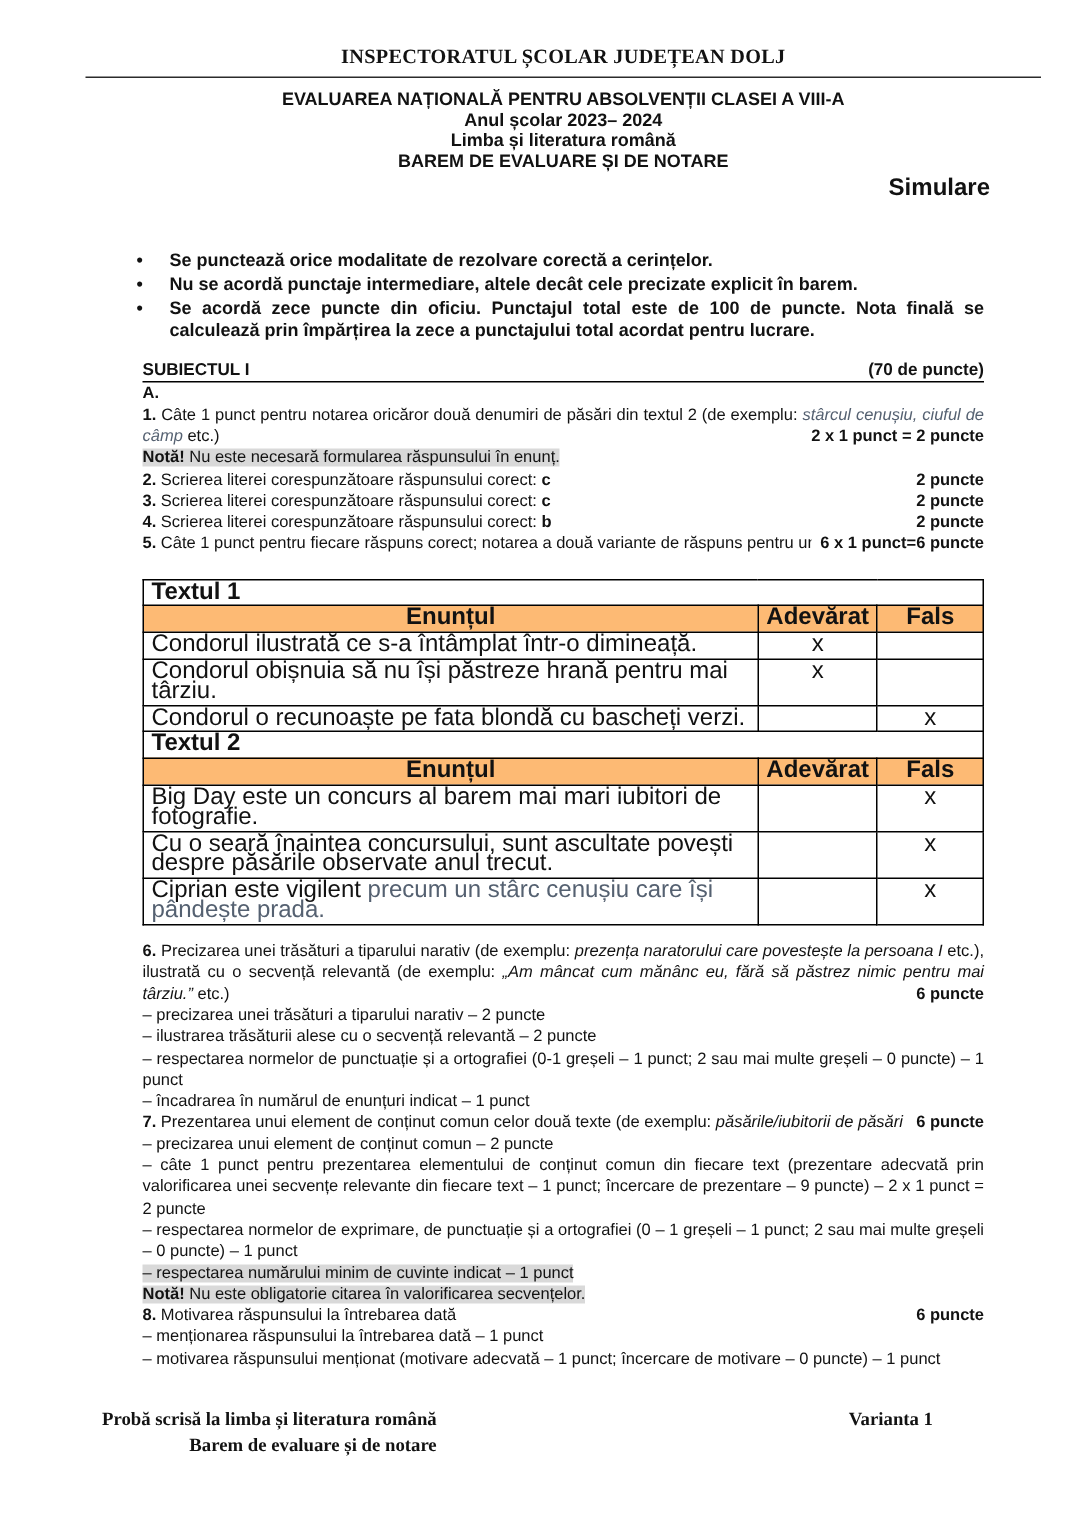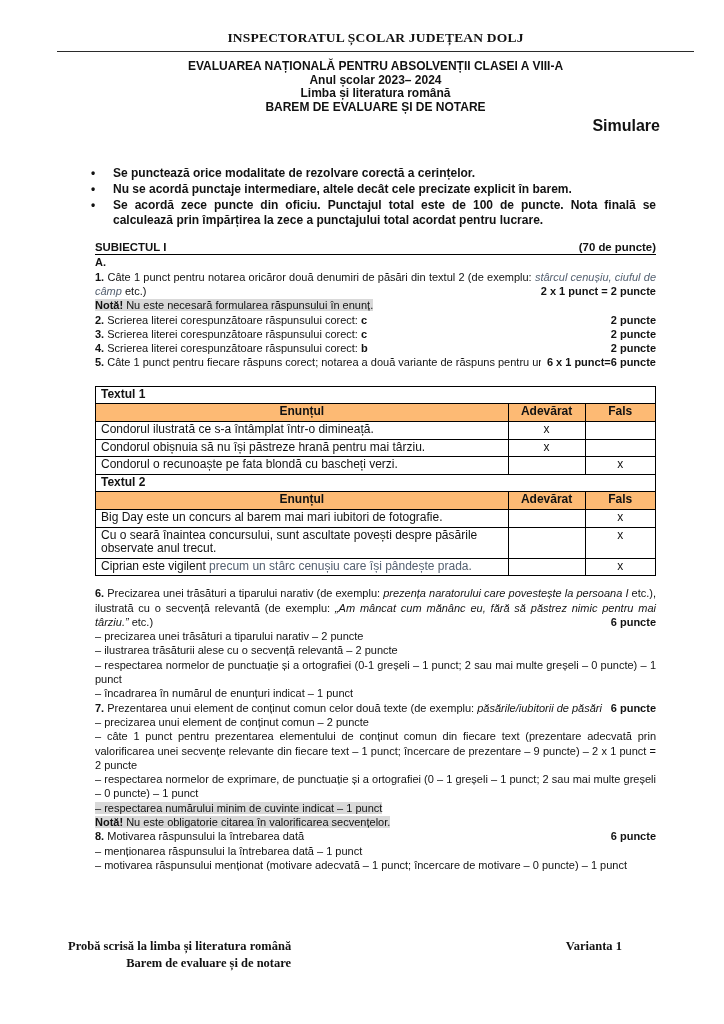--- a/index.html
+++ b/index.html
@@ -36,21 +36,21 @@
   .justify { text-align:justify; }
   .score { position:absolute; right:0; bottom:0; font-weight:bold; background:#fff; padding-left:6px; }
   .num { font-weight:bold; }
   .quote { color:#556171; font-style:italic; }
   .gray { color:#556171; }
   .it { font-style:italic; }
   .hl { background:#d9d9d9; }
 
   table.answers { border-collapse:collapse; width:100%; margin:16px 0 10px 0; }
   table.answers td {
-    border:1px solid #000; font-size:12px; line-height:13.6px;
+    border:1px solid #000; font-size:16px; line-height:13.6px;
     padding:1px 5px 2px 5px; vertical-align:top;
   }
   tr.cap td { font-weight:bold; }
   tr.thead td { background:#fdba74; font-weight:bold; text-align:center; }
   td.mark { text-align:center; }
 
   .footer {
     position:absolute; left:68px; right:68px; top:938px;
     font-family:"Liberation Serif", serif; font-weight:bold;
     font-size:12.5px; line-height:16.5px;

